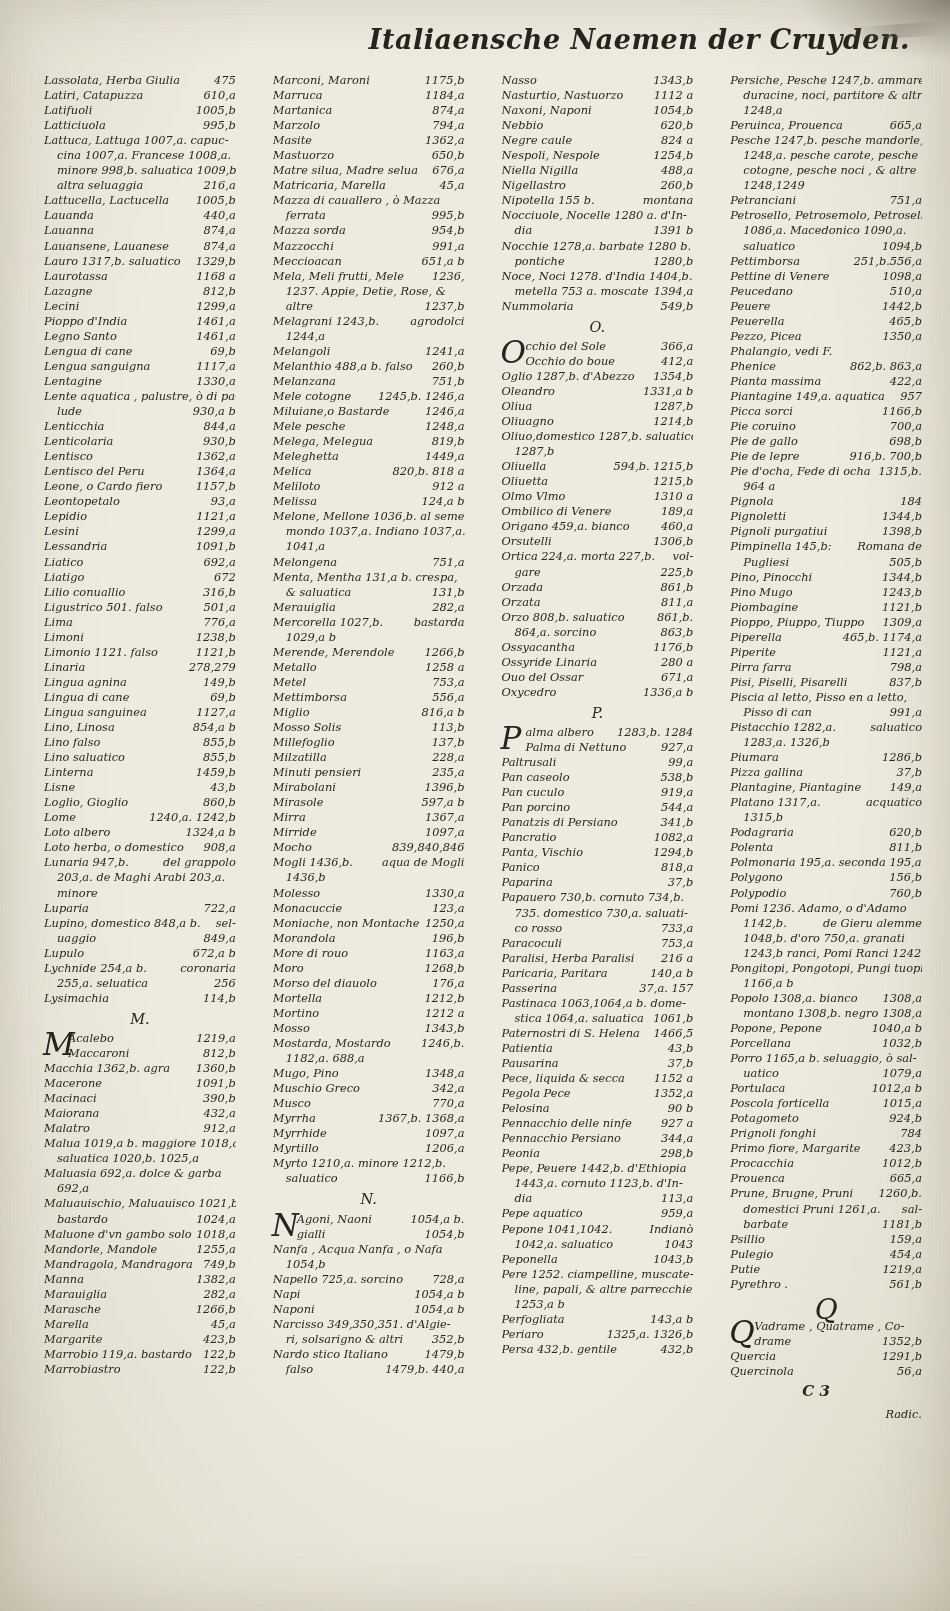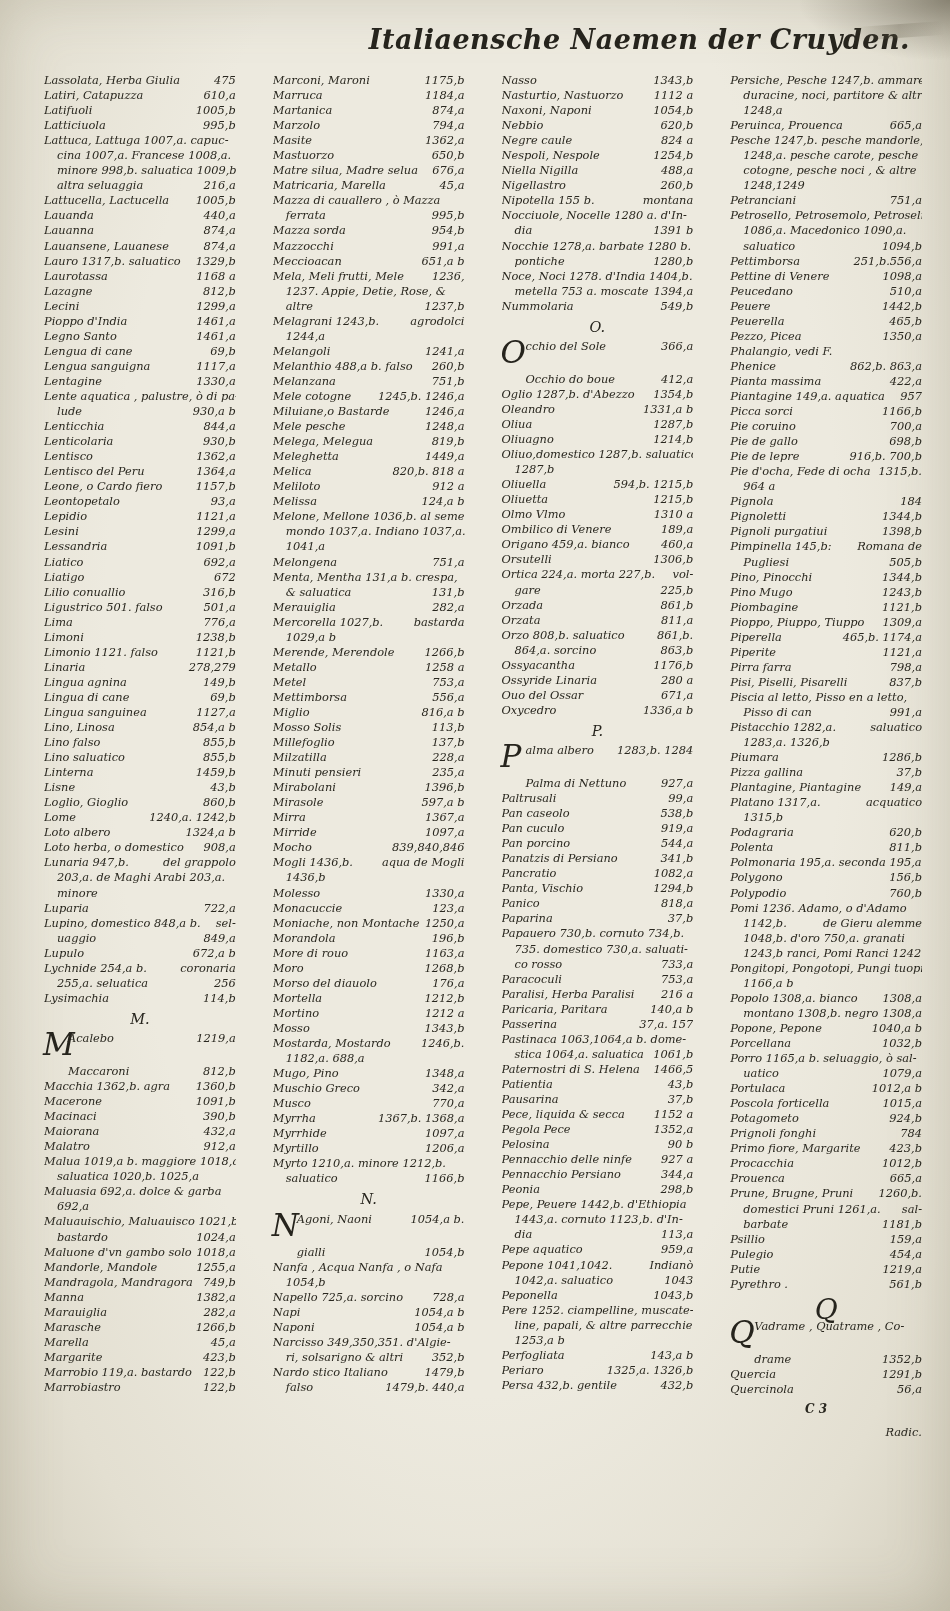--- a/index.html
+++ b/index.html
@@ -50,21 +50,21 @@
   .ln{
     display:flex;
     justify-content:space-between;
     white-space:nowrap;
     overflow:hidden;
     position:relative;
   }
   .ln .t{min-width:0;}
   .ln .n{padding-left:6px;flex:0 0 auto;}
   .i1{padding-left:13px;text-align:right;}
-  .i2{padding-left:24px;margin-top:18px;}
+  .i2{padding-left:24px;}
   .hasdc{padding-left:24px;overflow:visible;}
   .dc{
     position:absolute;left:-1px;top:-2px;
     font-size:31px;line-height:30px;
     font-style:italic;color:#26241d;
     z-index:2;
   }
   .h{
     text-align:center;
     font-size:14.5px;
@@ -75,21 +75,21 @@
   .h.big{
     font-size:28px;
     margin:10px 0 2px;
   }
   .sig{
     text-align:center;
     padding-right:20px;
     margin-top:5px;
     font-style:italic;
     font-weight:bold;
-    font-size:12px;
+    font-size:15px;
   }
   .cw{
     text-align:right;
     margin-top:8px;
   }
 </style>
 </head>
 <body>
 
 <div class="page">

